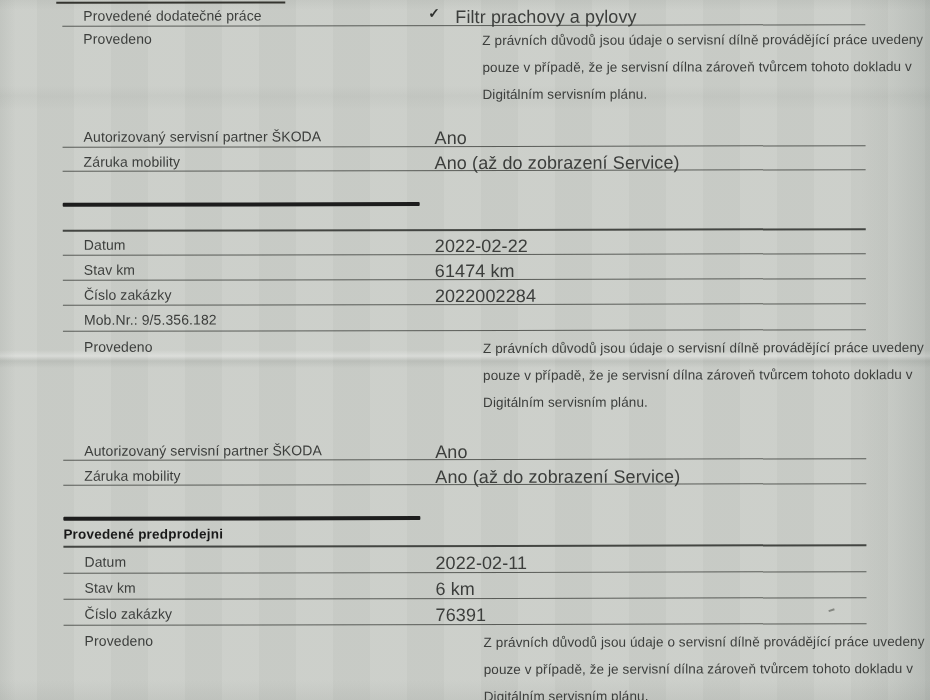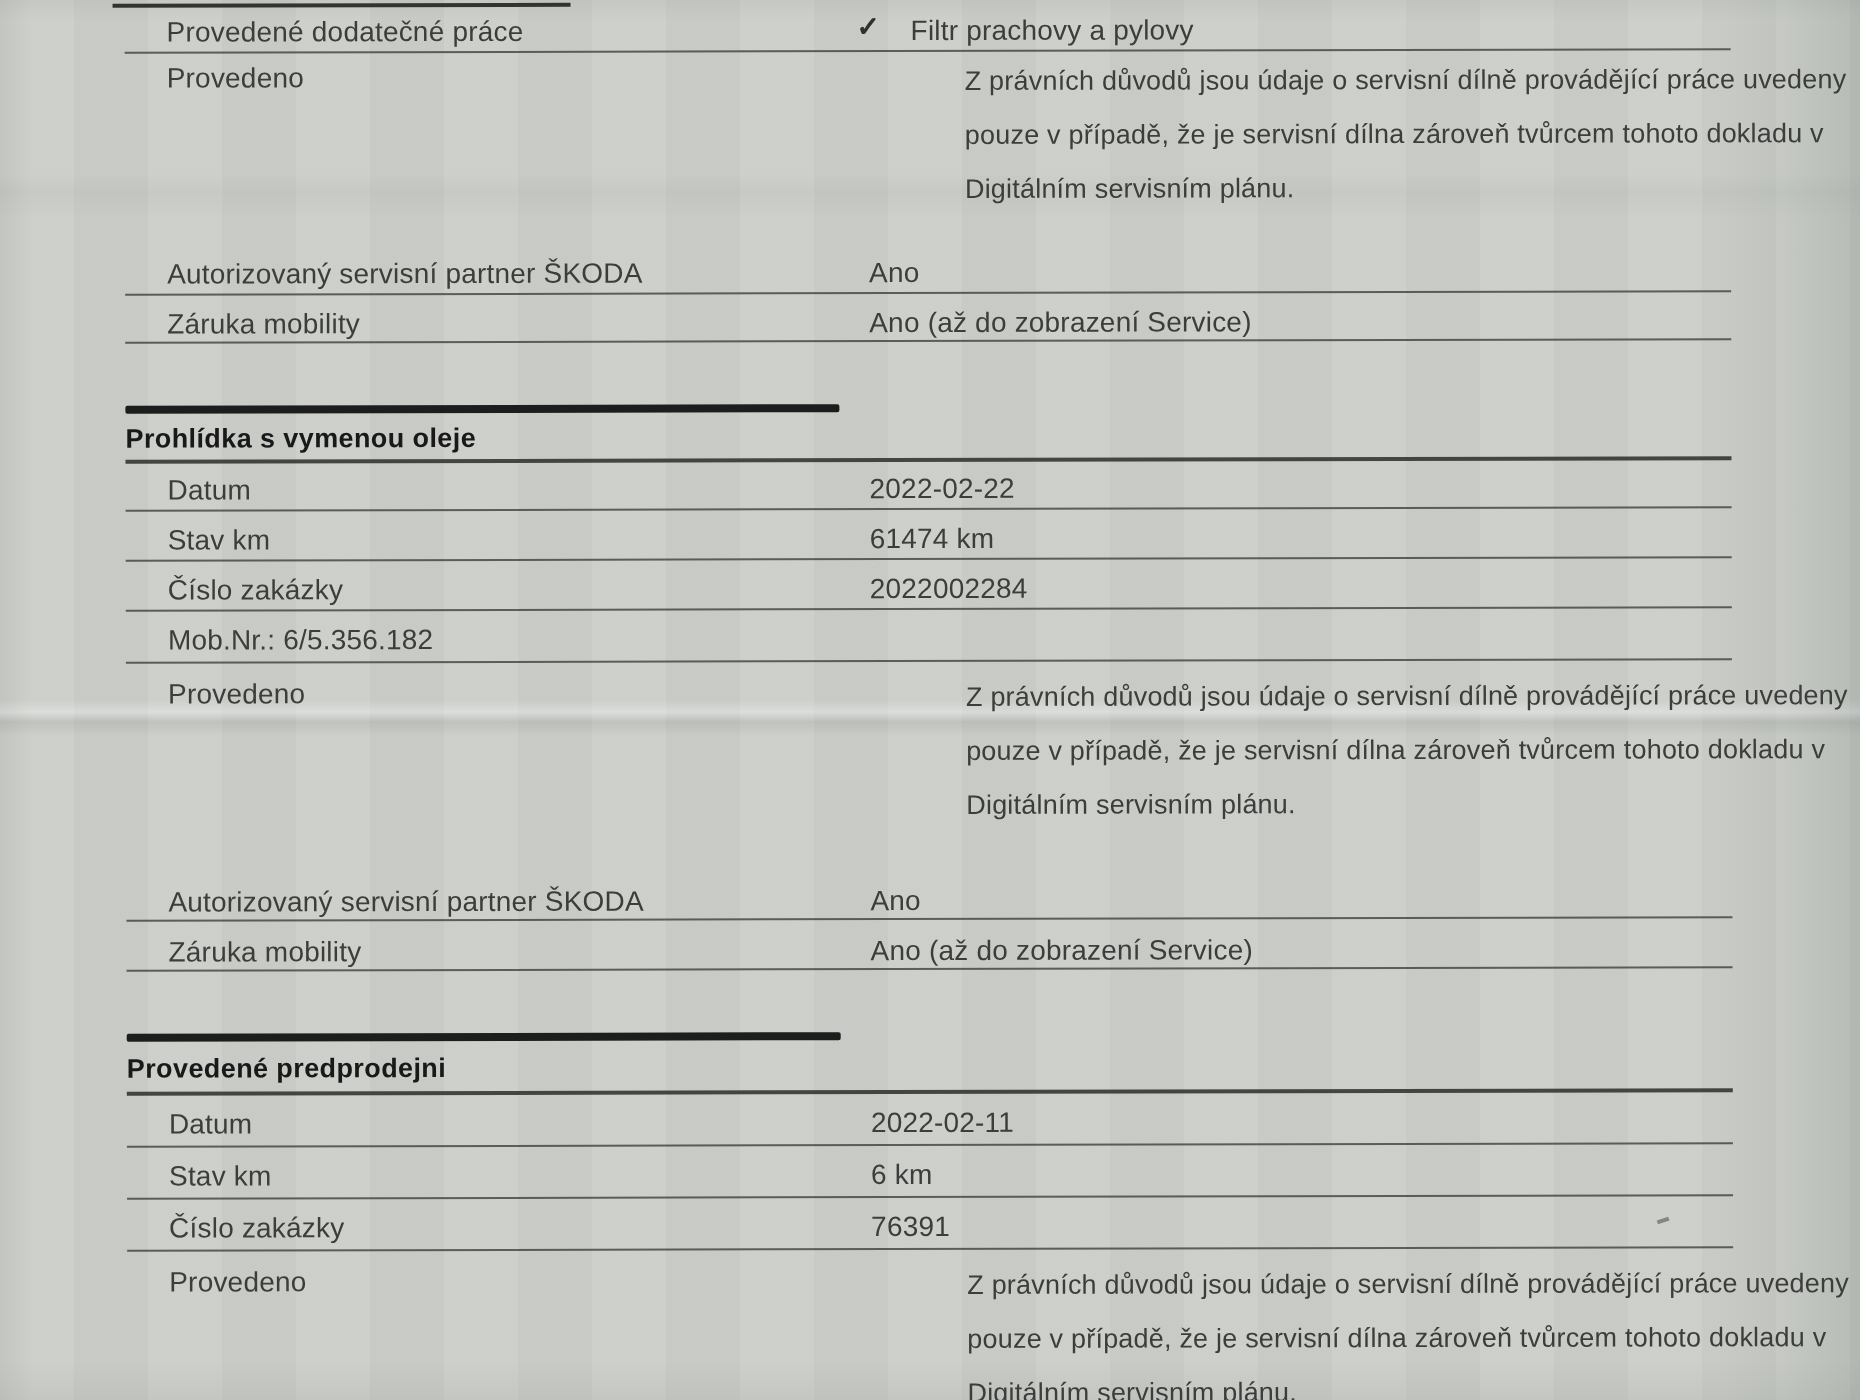--- a/index.html
+++ b/index.html
@@ -15,21 +15,21 @@
       linear-gradient(270deg, rgba(96,106,102,.20), rgba(96,106,102,.07) 38px, rgba(0,0,0,0) 70px),
       linear-gradient(180deg, rgba(116,122,116,.09), rgba(0,0,0,0) 10px),
       linear-gradient(0deg, rgba(116,122,116,.10), rgba(0,0,0,0) 20px),
       linear-gradient(180deg, rgba(0,0,0,0) 350px, rgba(255,255,255,.30) 356px, rgba(92,98,92,.12) 361px, rgba(0,0,0,0) 368px),
       linear-gradient(180deg, rgba(0,0,0,0) 86px, rgba(104,110,104,.06) 96px, rgba(0,0,0,0) 110px),
       repeating-linear-gradient(90deg, rgba(255,255,255,.03) 0 37px, rgba(70,76,70,.028) 37px 74px),
       #cbcec9;
   }
   .content{position:absolute;inset:0;transform:rotate(-0.12deg);transform-origin:50% 50%;}
   .lbl{position:absolute;left:84px;font-size:14px;color:#3c3e3c;white-space:nowrap;letter-spacing:.1px;}
-  .val{position:absolute;left:435px;font-size:14px;color:#3c3e3c;white-space:nowrap;letter-spacing:.1px;}
+  .val{position:absolute;left:435px;font-size:18px;color:#3c3e3c;white-space:nowrap;letter-spacing:.1px;}
   .val-indent{left:456px;}
   .check{position:absolute;left:429px;font-size:14px;font-weight:700;color:#2f312f;}
   .hline{position:absolute;left:63px;width:803px;height:1px;background:rgba(58,60,56,.78);}
   .hline.dark{height:2px;background:rgba(44,46,42,.85);}
   .bar{position:absolute;left:63px;width:357px;height:4px;background:#1d1d1d;border-radius:1px;}
   .heading{position:absolute;left:63px;font-size:13.5px;font-weight:700;color:#191919;letter-spacing:.2px;white-space:nowrap;}
   .para{position:absolute;left:435px;width:440px;font-size:13.5px;color:#3c3e3c;line-height:27px;letter-spacing:.1px;}
   .para div{white-space:nowrap;margin-left:48px;}
   .topline{position:absolute;left:57px;top:1px;width:229px;height:2px;background:#34342f;}
   .speck{position:absolute;left:828px;top:610px;width:6px;height:2px;background:rgba(72,74,70,.55);transform:rotate(-18deg);}
@@ -56,36 +56,35 @@
 
     <span class="lbl" style="top:128px">Autorizovaný servisní partner ŠKODA</span>
     <span class="val" style="top:128px">Ano</span>
     <div class="hline" style="top:146px"></div>
 
     <span class="lbl" style="top:153px">Záruka mobility</span>
     <span class="val" style="top:153px">Ano (až do zobrazení Service)</span>
     <div class="hline" style="top:170px"></div>
 
     <div class="bar" style="top:202px"></div>
-    <div class="heading" style="top:211px">Prohlídka s vymenou oleje</div>
     <div class="hline dark" style="top:229px"></div>
 
     <span class="lbl" style="top:236px">Datum</span>
     <span class="val" style="top:236px">2022-02-22</span>
     <div class="hline" style="top:254px"></div>
 
     <span class="lbl" style="top:261px">Stav km</span>
     <span class="val" style="top:261px">61474 km</span>
     <div class="hline" style="top:279px"></div>
 
     <span class="lbl" style="top:286px">Číslo zakázky</span>
     <span class="val" style="top:286px">2022002284</span>
     <div class="hline" style="top:304px"></div>
 
-    <span class="lbl" style="top:311px">Mob.Nr.: 6/5.356.182</span>
+    <span class="lbl" style="top:311px">Mob.Nr.: 9/5.356.182</span>
     <div class="hline" style="top:330px"></div>
 
     <span class="lbl" style="top:338px">Provedeno</span>
     <div class="para" style="top:335px">
       <div>Z právních důvodů jsou údaje o servisní dílně provádějící práce uvedeny</div>
       <div>pouze v případě, že je servisní dílna zároveň tvůrcem tohoto dokladu v</div>
       <div>Digitálním servisním plánu.</div>
     </div>
 
     <span class="lbl" style="top:442px">Autorizovaný servisní partner ŠKODA</span>

